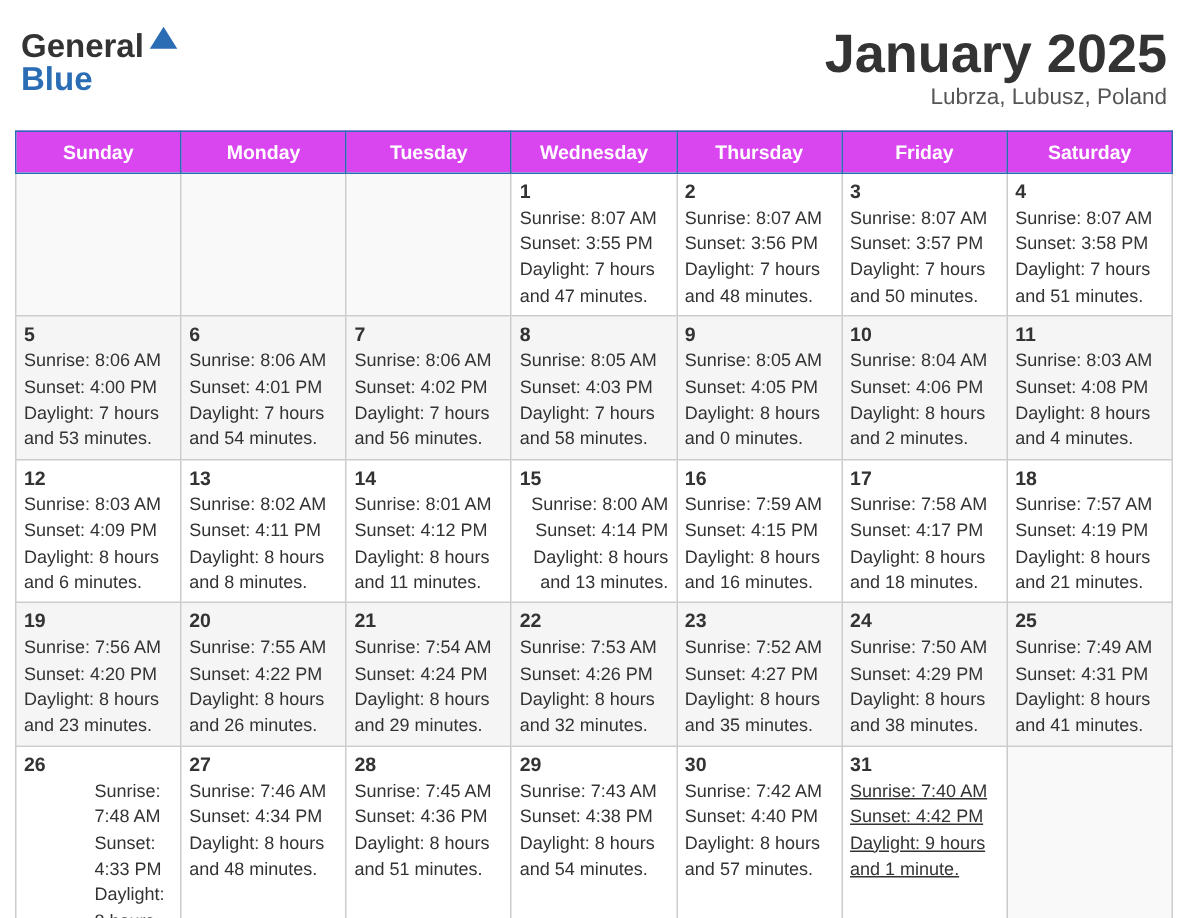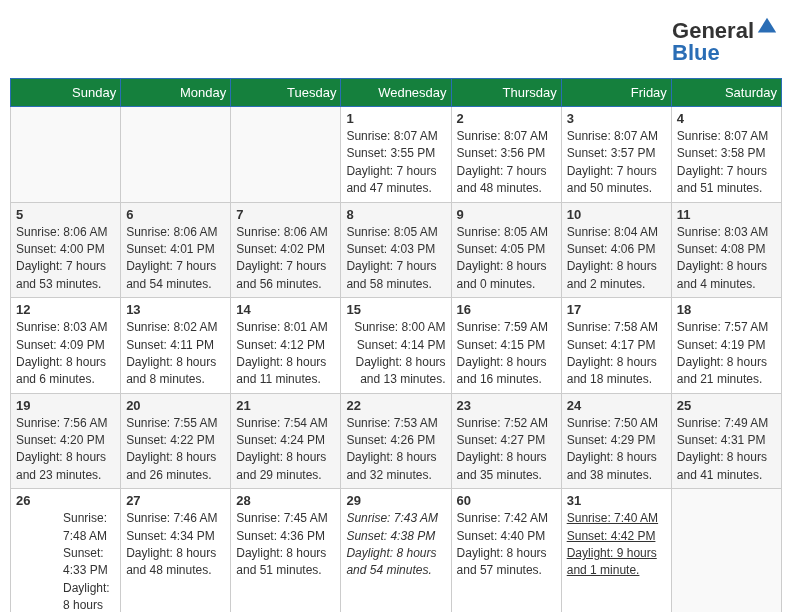--- a/index.html
+++ b/index.html
@@ -5,21 +5,21 @@
     * { box-sizing: border-box; margin: 0; padding: 0; }
     body {
       font-family: Arial, sans-serif;
       background: #fff;
       width: 792px;
       min-height: 612px;
       padding: 10px;
     }
     .header {
       display: flex;
-      justify-content: flex-end;
+      justify-content: space-between;
       align-items: flex-start;
       margin-bottom: 8px;
       padding: 6px 4px;
     }
     .logo {
       display: flex;
       align-items: center;
     }
     .logo-text {
       font-size: 22px;
@@ -45,26 +45,26 @@
     .location {
       font-size: 15px;
       color: #555;
     }
     table {
       width: 100%;
       border-collapse: collapse;
       table-layout: fixed;
     }
     thead tr th {
-      background-color: #15803d;
+      background-color: #d946ef;
       color: #fff;
       font-size: 13px;
-      font-weight: normal;
+      font-weight: bold;
       padding: 6px 4px;
-      text-align: right;
+      text-align: center;
       border: 1px solid #2a6db5;
     }
     tbody tr td {
       border: 1px solid #ccc;
       vertical-align: top;
       padding: 4px 5px;
       font-size: 10.5px;
       color: #333;
       height: 88px;
       background: #fff;
@@ -96,20 +96,24 @@
       <div class="logo-text">
         <span class="logo-general">General</span><svg class="logo-icon" viewBox="0 0 24 24" xmlns="http://www.w3.org/2000/svg">
             <polygon points="12,2 22,18 2,18" fill="#2a6db5"></polygon>
           </svg>
       </div>
       <div class="logo-text">
         <span class="logo-blue">Blue</span>
       </div>
     </div>
   </div>
+  <div class="title-block">
+    <div class="month-year">January 2025</div>
+    <div class="location">Lubrza, Lubusz, Poland</div>
+  </div>
 </div>
 
 <table>
   <thead>
     <tr>
     <th>Sunday</th>
         <th>Monday</th>
         <th>Tuesday</th>
         <th>Wednesday</th>
         <th>Thursday</th>
@@ -321,27 +325,27 @@
         </td>
         <td>
           <span class="day-num">28</span>
           <div class="day-info" style="white-space: pre-line;">Sunrise: 7:45 AM
 Sunset: 4:36 PM
 Daylight: 8 hours
 and 51 minutes.</div>
         </td>
         <td>
           <span class="day-num">29</span>
-          <div class="day-info" style="white-space: pre-line; font-style: italic;">Sunrise: 7:43 AM
+          <div class="day-info" style="white-space: pre-line;">Sunrise: 7:43 AM
 Sunset: 4:38 PM
 Daylight: 8 hours
 and 54 minutes.</div>
         </td>
         <td>
-          <span class="day-num">60</span>
+          <span class="day-num">30</span>
           <div class="day-info" style="white-space: pre-line;">Sunrise: 7:42 AM
 Sunset: 4:40 PM
 Daylight: 8 hours
 and 57 minutes.</div>
         </td>
         <td>
           <span class="day-num">31</span>
           <div class="day-info" style="white-space: pre-line; text-decoration: underline;">Sunrise: 7:40 AM
 Sunset: 4:42 PM
 Daylight: 9 hours

